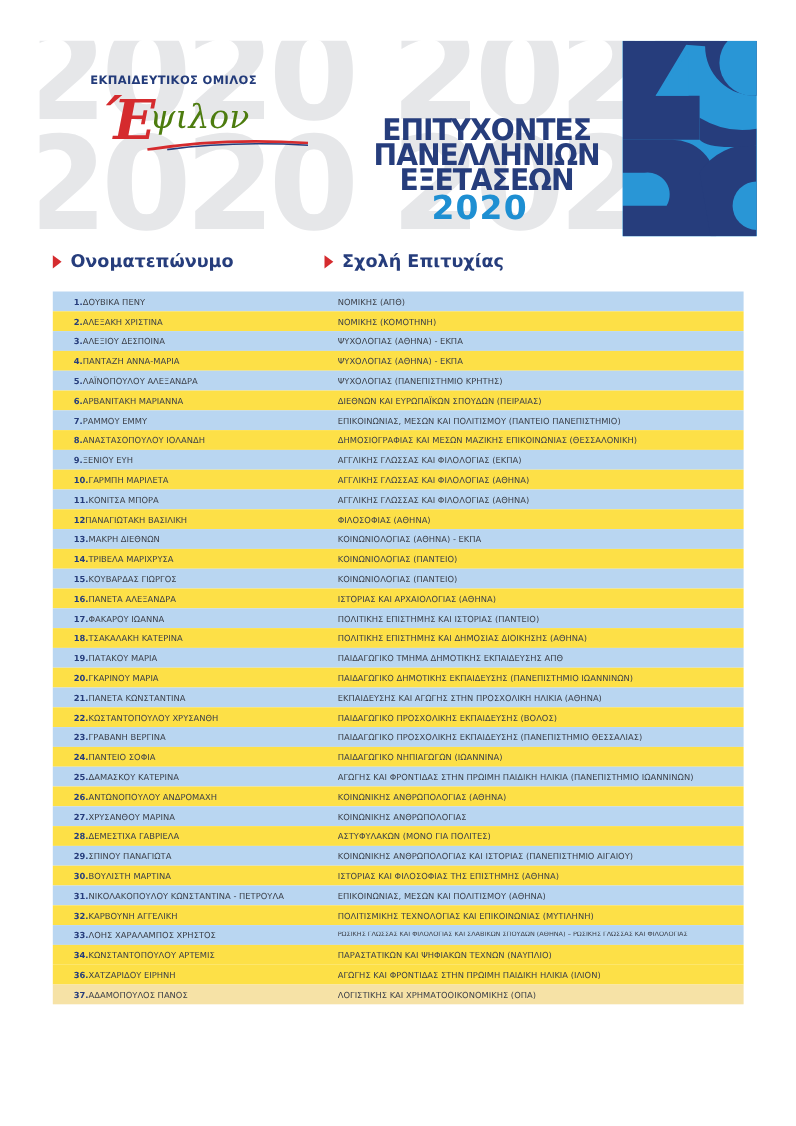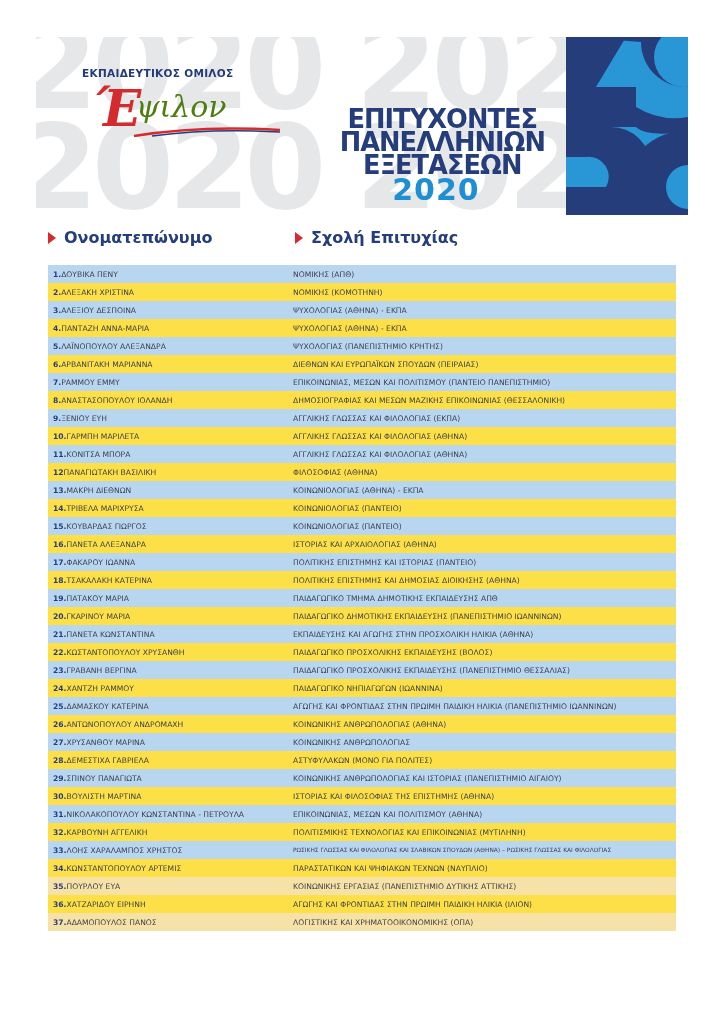--- a/index.html
+++ b/index.html
@@ -18,21 +18,21 @@
   .title-year { font-weight:bold; font-size:30px; line-height:28px; color:#1e8fd2; letter-spacing:1px; }
   .art { position:absolute; right:0; top:0; width:122px; height:178px; background:#2996d6; overflow:hidden; }
   .section-heads { position:absolute; top:228px; left:48px; width:630px; height:30px; }
   .sh { position:absolute; top:0; font-weight:bold; font-size:16px; color:#263d7c; display:flex; align-items:center; }
   .sh .tri { width:0; height:0; border-top:6px solid transparent; border-bottom:6px solid transparent; border-left:8px solid #d52b2e; margin-right:8px; }
   .table { position:absolute; left:48px; top:265px; width:628px; }
   .row { display:flex; height:18px; align-items:center; font-size:7.6px; color:#3b3f48; }
   .row.blue { background:#b9d6f1; }
   .row.yellow { background:#f6e2a6; }
   .row.white { background:#fde047; }
-  .cell-name { width:240px; padding-left:5px; white-space:nowrap; overflow:hidden; }
+  .cell-name { width:240px; padding-left:19px; white-space:nowrap; overflow:hidden; }
   .cell-name .num { font-weight:bold; color:#263d7c; }
   .cell-school { flex:1; white-space:nowrap; overflow:hidden; }
   .cell-school.small { font-size:5.9px; }
 </style>
 </head>
 <body>
 
 <div class="header">
   <div class="bg-digits">
     <div>2020 2020</div>
@@ -171,21 +171,21 @@
     </div>
     <div class="row white">
       <div class="cell-name"><span class="num">22.</span><span>ΚΩΣΤΑΝΤΟΠΟΥΛΟΥ ΧΡΥΣΑΝΘΗ</span></div>
       <div class="cell-school">ΠΑΙΔΑΓΩΓΙΚΟ ΠΡΟΣΧΟΛΙΚΗΣ ΕΚΠΑΙΔΕΥΣΗΣ (ΒΟΛΟΣ)</div>
     </div>
     <div class="row blue">
       <div class="cell-name"><span class="num">23.</span><span>ΓΡΑΒΑΝΗ  ΒΕΡΓΙΝΑ</span></div>
       <div class="cell-school">ΠΑΙΔΑΓΩΓΙΚΟ ΠΡΟΣΧΟΛΙΚΗΣ ΕΚΠΑΙΔΕΥΣΗΣ (ΠΑΝΕΠΙΣΤΗΜΙΟ ΘΕΣΣΑΛΙΑΣ)</div>
     </div>
     <div class="row white">
-      <div class="cell-name"><span class="num">24.</span><span>ΧΑΝΤΖΗ ΡΑΜΜΟΥ</span></div>
+      <div class="cell-name"><span class="num">24.</span><span>ΠΑΝΤΕΙΟ ΣΟΦΙΑ</span></div>
       <div class="cell-school">ΠΑΙΔΑΓΩΓΙΚΟ ΝΗΠΙΑΓΩΓΩΝ (ΙΩΑΝΝΙΝΑ)</div>
     </div>
     <div class="row blue">
       <div class="cell-name"><span class="num">25.</span><span>ΔΑΜΑΣΚΟΥ ΚΑΤΕΡΙΝΑ</span></div>
       <div class="cell-school">ΑΓΩΓΗΣ ΚΑΙ ΦΡΟΝΤΙΔΑΣ ΣΤΗΝ ΠΡΩΙΜΗ ΠΑΙΔΙΚΗ ΗΛΙΚΙΑ (ΠΑΝΕΠΙΣΤΗΜΙΟ ΙΩΑΝΝΙΝΩΝ)</div>
     </div>
     <div class="row white">
       <div class="cell-name"><span class="num">26.</span><span>ΑΝΤΩΝΟΠΟΥΛΟΥ ΑΝΔΡΟΜΑΧΗ</span></div>
       <div class="cell-school">ΚΟΙΝΩΝΙΚΗΣ ΑΝΘΡΩΠΟΛΟΓΙΑΣ (ΑΘΗΝΑ)</div>
     </div>
@@ -213,24 +213,20 @@
       <div class="cell-name"><span class="num">32.</span><span>ΚΑΡΒΟΥΝΗ ΑΓΓΕΛΙΚΗ</span></div>
       <div class="cell-school">ΠΟΛΙΤΙΣΜΙΚΗΣ ΤΕΧΝΟΛΟΓΙΑΣ ΚΑΙ ΕΠΙΚΟΙΝΩΝΙΑΣ (ΜΥΤΙΛΗΝΗ)</div>
     </div>
     <div class="row blue">
       <div class="cell-name"><span class="num">33.</span><span>ΛΟΗΣ ΧΑΡΑΛΑΜΠΟΣ ΧΡΗΣΤΟΣ</span></div>
       <div class="cell-school small">ΡΩΣΙΚΗΣ ΓΛΩΣΣΑΣ ΚΑΙ ΦΙΛΟΛΟΓΙΑΣ ΚΑΙ ΣΛΑΒΙΚΩΝ ΣΠΟΥΔΩΝ (ΑΘΗΝΑ) – ΡΩΣΙΚΗΣ ΓΛΩΣΣΑΣ ΚΑΙ ΦΙΛΟΛΟΓΙΑΣ</div>
     </div>
     <div class="row white">
       <div class="cell-name"><span class="num">34.</span><span>ΚΩΝΣΤΑΝΤΟΠΟΥΛΟΥ ΑΡΤΕΜΙΣ</span></div>
       <div class="cell-school">ΠΑΡΑΣΤΑΤΙΚΩΝ ΚΑΙ ΨΗΦΙΑΚΩΝ ΤΕΧΝΩΝ (ΝΑΥΠΛΙΟ)</div>
-    </div>
-    <div class="row yellow">
-      <div class="cell-name"><span class="num">35.</span><span>ΠΟΥΡΛΟΥ ΕΥΑ</span></div>
-      <div class="cell-school">ΚΟΙΝΩΝΙΚΗΣ ΕΡΓΑΣΙΑΣ (ΠΑΝΕΠΙΣΤΗΜΙΟ ΔΥΤΙΚΗΣ ΑΤΤΙΚΗΣ)</div>
     </div>
     <div class="row white">
       <div class="cell-name"><span class="num">36.</span><span>ΧΑΤΖΑΡΙΔΟΥ ΕΙΡΗΝΗ</span></div>
       <div class="cell-school">ΑΓΩΓΗΣ ΚΑΙ ΦΡΟΝΤΙΔΑΣ ΣΤΗΝ ΠΡΩΙΜΗ ΠΑΙΔΙΚΗ ΗΛΙΚΙΑ (ΙΛΙΟΝ)</div>
     </div>
     <div class="row yellow">
       <div class="cell-name"><span class="num">37.</span><span>ΑΔΑΜΟΠΟΥΛΟΣ ΠΑΝΟΣ</span></div>
       <div class="cell-school">ΛΟΓΙΣΤΙΚΗΣ ΚΑΙ ΧΡΗΜΑΤΟΟΙΚΟΝΟΜΙΚΗΣ (ΟΠΑ)</div>
     </div>
   </div>

